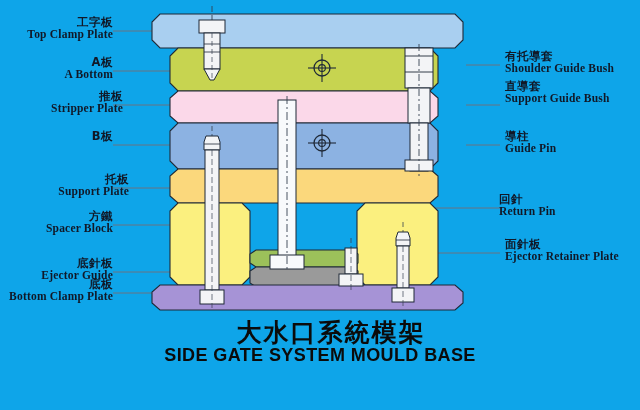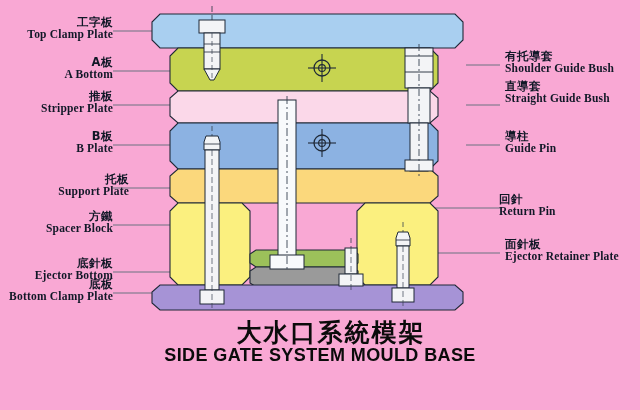--- a/index.html
+++ b/index.html
@@ -1,21 +1,21 @@
 <!DOCTYPE html>
 <html><head>
 <meta charset="utf-8">
 <style>
   html,body{margin:0;padding:0;}
   body{
     width:640px;height:410px;overflow:hidden;
     background:#ffffff;
     font-family:"Liberation Serif", serif;
   }
-  #root{position:relative;width:640px;height:410px;background:#f9a8d4;}
+  #root{position:relative;width:640px;height:410px;background:#0ea5e9;}
 
   
   .lbl{position:absolute;line-height:1.02;white-space:nowrap;color:#111827;}
   .lbl .cn{font-family:"DejaVu Sans", sans-serif;font-size:11.5px;font-weight:700;letter-spacing:.5px;display:block;}
   .lbl .en{font-family:"Liberation Serif", serif;font-size:11.5px;font-weight:700;letter-spacing:.2px;display:block;}
   .lbl.right{text-align:left;}
   .lbl.left{text-align:right;}
 
   
   #title-cn{position:absolute;left:0;right:0;top:316px;text-align:center;
@@ -146,58 +146,57 @@
   <div class="lbl left" style="left:0;width:113px;top:17px;">
     <span class="cn">工字板</span>
     <span class="en">Top Clamp Plate</span>
   </div>
 
   <div class="lbl left" style="left:0;width:113px;top:57px;">
     <span class="cn">A板</span>
     <span class="en">A Bottom</span>
   </div>
 
-  <div class="lbl left" style="left:0;width:113px;top:91px;">
+  <div class="lbl left" style="left:0;width:113px;top:91px;padding-left:10px;">
     <span class="cn">推板</span>
     <span class="en">Stripper Plate</span>
   </div>
 
   <div class="lbl left" style="left:0;width:113px;top:131px;">
     <span class="cn">B板</span>
-    <span class="en">B Plate</span>
   </div>
 
   <div class="lbl left" style="left:16px;width:113px;top:174px;">
     <span class="cn">托板</span>
     <span class="en">Support Plate</span>
   </div>
 
   <div class="lbl left" style="left:0;width:113px;top:211px;">
     <span class="cn">方鐵</span>
     <span class="en">Spacer Block</span>
   </div>
 
   <div class="lbl left" style="left:0;width:113px;top:258px;">
     <span class="cn">底針板</span>
-    <span class="en">Ejector Bottom</span>
+    <span class="en">Ejector Guide</span>
   </div>
 
   <div class="lbl left" style="left:0;width:113px;top:279px;">
     <span class="cn">底板</span>
     <span class="en">Bottom Clamp Plate</span>
   </div>
 
   <div class="lbl right" style="left:505px;top:51px;">
     <span class="cn">有托導套</span>
     <span class="en">Shoulder Guide Bush</span>
   </div>
 
   <div class="lbl right" style="left:505px;top:81px;">
     <span class="cn">直導套</span>
-    <span class="en">Straight Guide Bush</span>
+    <span class="en">Support Guide Bush</span>
   </div>
 
   <div class="lbl right" style="left:505px;top:131px;">
     <span class="cn">導柱</span>
     <span class="en">Guide Pin</span>
   </div>
 
   <div class="lbl right" style="left:499px;top:194px;">
     <span class="cn">回針</span>
     <span class="en">Return Pin</span>

